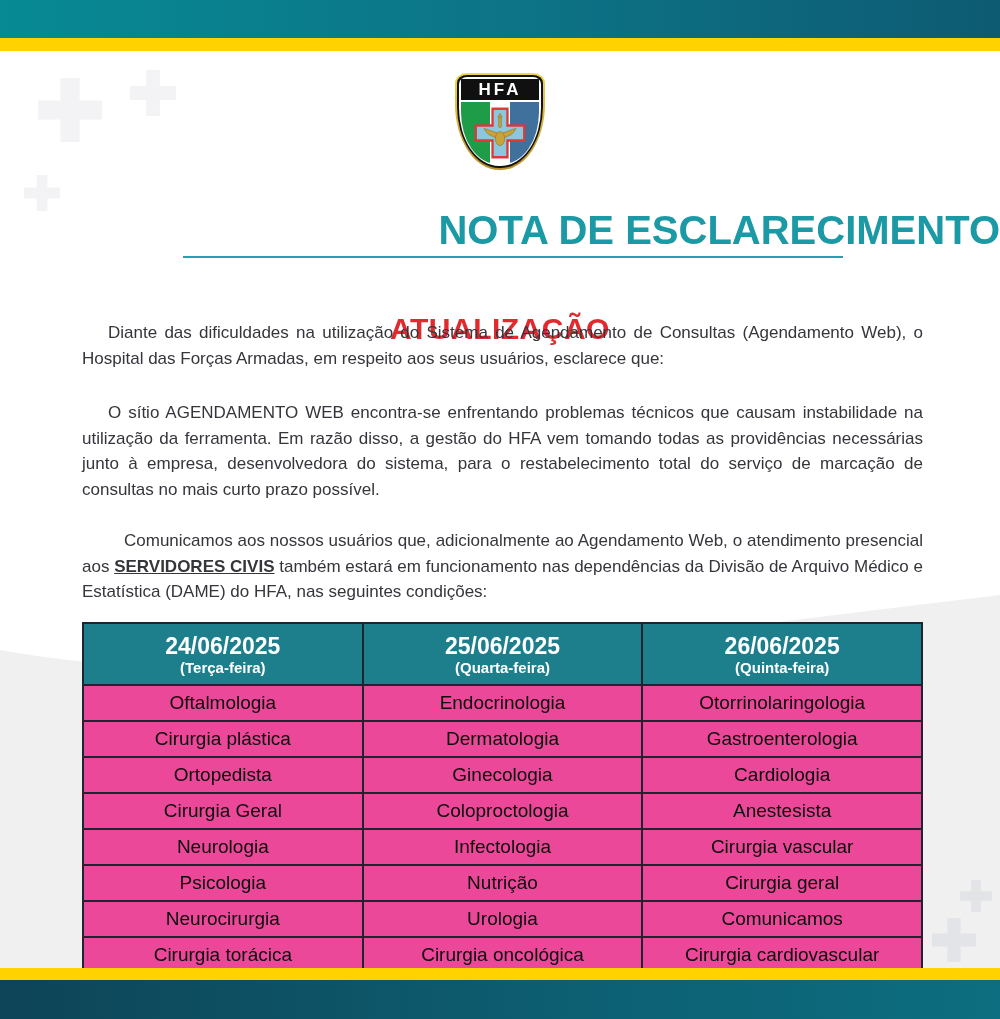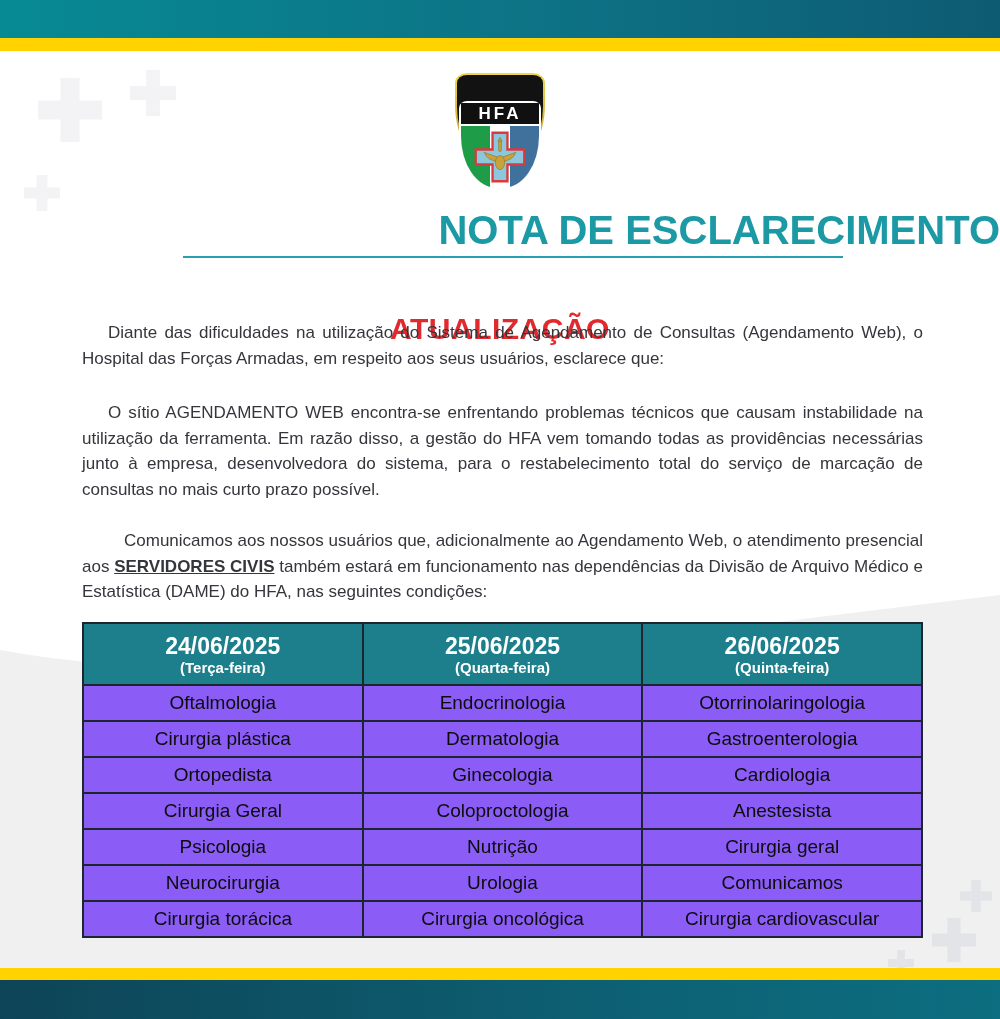--- a/index.html
+++ b/index.html
@@ -50,21 +50,21 @@
     border-radius:12px 12px 44px 44px / 10px 10px 66px 66px;
   }
   .shield-black {
     width:100%; height:100%; box-sizing:border-box; padding:2px;
     background:#121212;
     border-radius:10px 10px 42px 42px / 8px 8px 62px 62px;
   }
   .shield-inner {
     width:100%; height:100%; box-sizing:border-box; padding:2px;
     background:#ffffff; display:flex; flex-direction:column;
-    border-radius:8px 8px 40px 40px / 7px 7px 58px 58px; overflow:hidden;margin-top:24px;
+    border-radius:8px 8px 40px 40px / 7px 7px 58px 58px; overflow:hidden;
   }
   .hfa-band {
     height:21px; background:#101010; color:#fff;
     font-weight:bold; font-size:17px; letter-spacing:3px;
     text-align:center; line-height:21px; flex:0 0 auto;
   }
   .shield-body {
     flex:1 1 auto; margin-top:2px; position:relative; display:flex;
     border-radius:0 0 36px 36px / 0 0 52px 52px; overflow:hidden;
   }
@@ -108,21 +108,21 @@
   }
   .schedule th, .schedule td { border:2px solid var(--table-border);margin-left:28px; }
   .schedule th {
     height:60px; background:var(--header-teal); color:#ffffff;
     text-align:center; vertical-align:middle; padding:0;
   }
   .th-date { font-size:23px; font-weight:bold; line-height:26px; }
   .th-day  { font-size:15px; font-weight:bold; line-height:17px; }
   .schedule td {
     height:30px; text-align:center; vertical-align:middle;
-    font-size:19px; color:#0c0c0c; padding:2px 4px; background:#8b5cf6;
+    font-size:19px; color:#0c0c0c; padding:2px 4px; background:#ec4899;
   }
 </style>
 </head>
 <body>
 
 <div class="page">
 
   <div class="band-top"></div>
   <div class="stripe-top"></div>
 
@@ -204,20 +204,25 @@
             <td>Ortopedista</td>
             <td>Ginecologia</td>
             <td>Cardiologia</td>
           </tr>
           <tr>
             <td>Cirurgia Geral</td>
             <td>Coloproctologia</td>
             <td>Anestesista</td>
           </tr>
           <tr>
+            <td>Neurologia</td>
+            <td>Infectologia</td>
+            <td>Cirurgia vascular</td>
+          </tr>
+          <tr>
             <td>Psicologia</td>
             <td>Nutrição</td>
             <td>Cirurgia geral</td>
           </tr>
           <tr>
             <td>Neurocirurgia</td>
             <td>Urologia</td>
             <td>Comunicamos</td>
           </tr>
           <tr>

